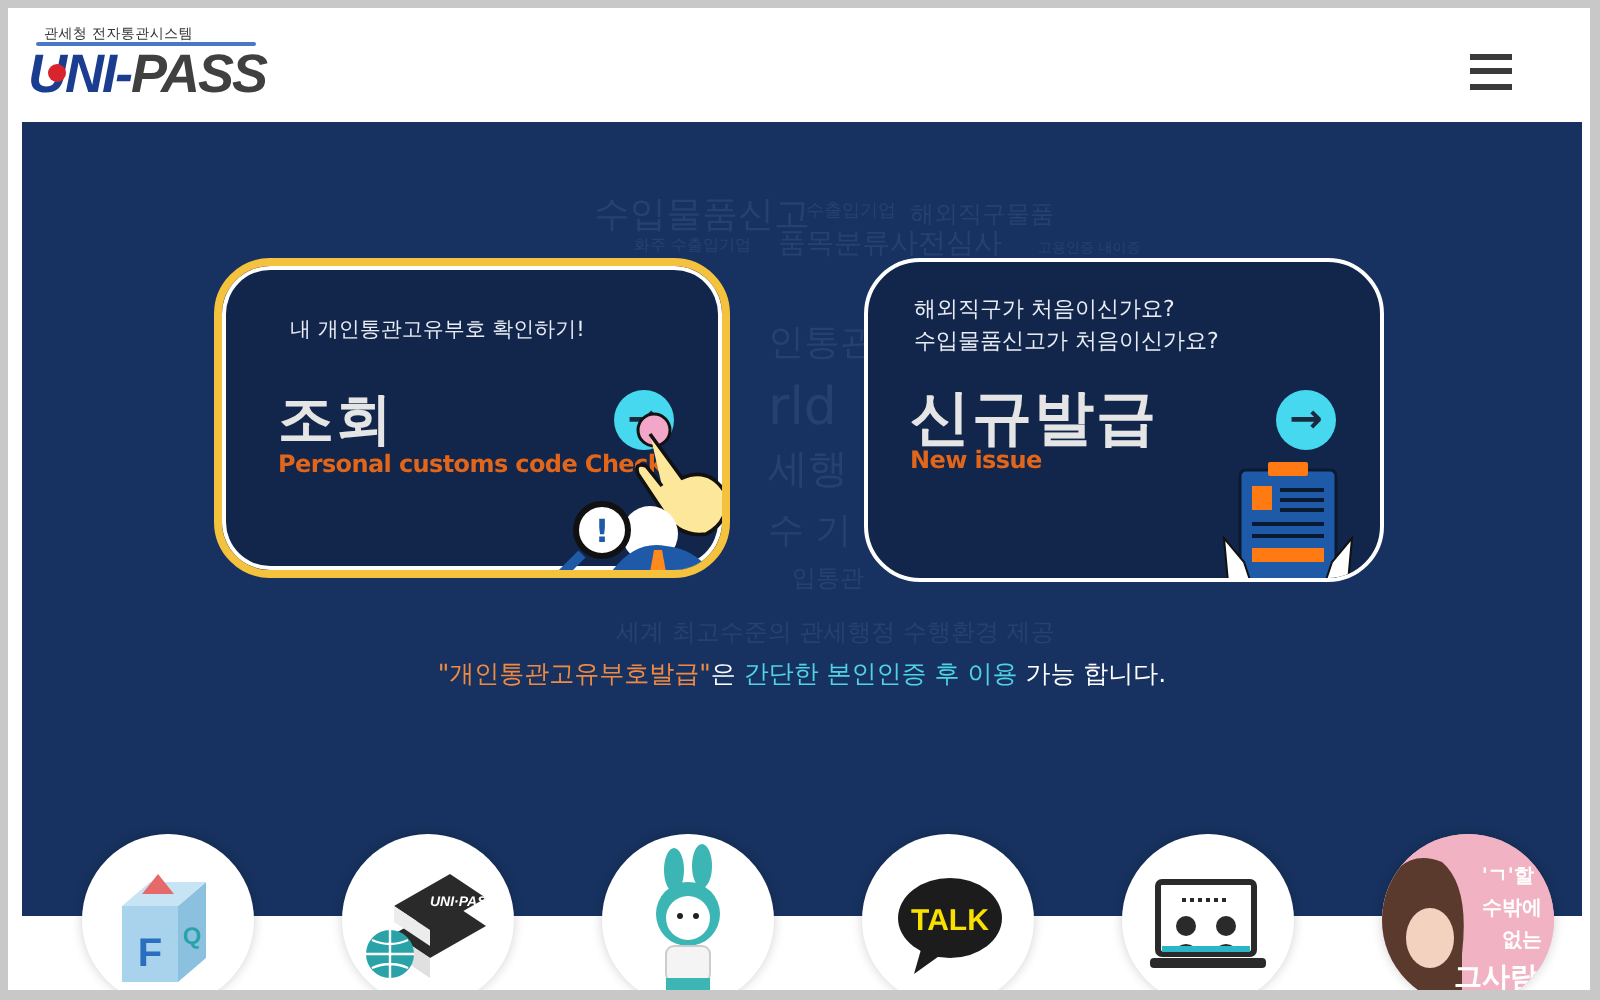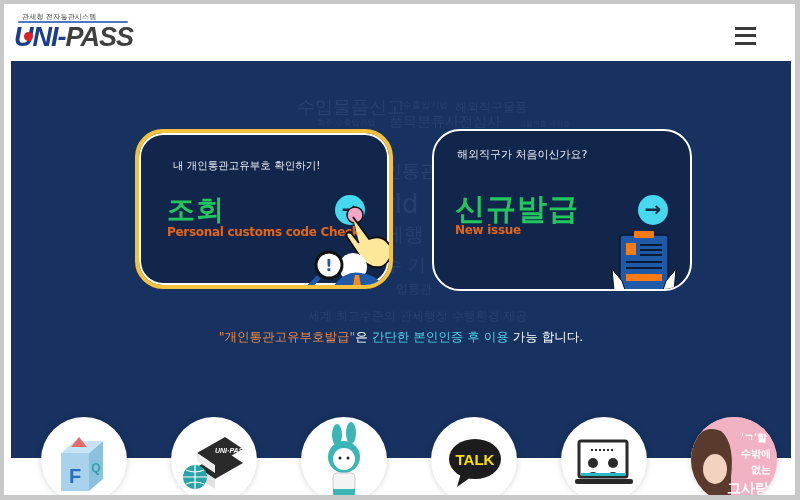--- a/index.html
+++ b/index.html
@@ -20,25 +20,25 @@
   .menu-btn span { position: absolute; left: 0; width: 21px; height: 3px; background: #3a3a3a; }
   .menu-btn span:nth-child(1) { top: 0; }
   .menu-btn span:nth-child(2) { top: 7px; }
   .menu-btn span:nth-child(3) { top: 15px; }
 
   
   .banner { position: absolute; left: 7px; top: 57px; width: 780px; height: 397px; background: #173260; overflow: hidden; }
   .bg-word { position: absolute; color: #2a4775; white-space: nowrap; opacity: 0.75; }
 
   .card { position: absolute; top: 68px; width: 258px; height: 160px; border-radius: 28px; background: #12254a; overflow: hidden; cursor: pointer; }
-  .card.lookup { left: 124px; border: 4px solid #f5c23e; box-shadow: inset 0 0 0 2px #ffffff; }
+  .card.lookup { left: 96px; border: 4px solid #f5c23e; box-shadow: inset 0 0 0 2px #ffffff; }
   .card.issue { left: 421px; top: 68px; width: 260px; height: 162px; border: 2px solid #ffffff; }
   .card-desc { position: absolute; left: 34px; top: 24px; font-size: 10.5px; color: #e8ecf4; line-height: 16px; white-space: nowrap; }
   .card.issue .card-desc { left: 23px; top: 16px; font-size: 11px; line-height: 16px; }
-  .card-title { position: absolute; left: 28px; top: 58px; font-size: 28px; font-weight: bold; color: #22c55e; letter-spacing: 1px; white-space: nowrap; }
+  .card-title { position: absolute; left: 28px; top: 58px; font-size: 28px; font-weight: bold; color: #e5e5e5; letter-spacing: 1px; white-space: nowrap; }
   .card.issue .card-title { left: 21px; top: 58px; font-size: 30px; }
   .card-sub { position: absolute; left: 28px; top: 92px; font-size: 12px; font-weight: bold; color: #e2661a; white-space: nowrap; letter-spacing: -0.3px; }
   .card.issue .card-sub { left: 21px; top: 92px; }
   .arrow-btn { position: absolute; width: 30px; height: 30px; border-radius: 50%; background: #45d8ee; color: #1a2a40; font-size: 20px; line-height: 28px; text-align: center; font-weight: bold; }
   .card.lookup .arrow-btn { left: 196px; top: 62px; }
   .card.issue .arrow-btn { left: 204px; top: 64px; }
 
   .notice { position: absolute; left: 0; top: 268px; width: 780px; text-align: center; font-size: 12.5px; color: #ffffff; white-space: nowrap; }
   .notice .orange { color: #f08a43; }
   .notice .cyan { color: #4fd3e6; }
@@ -97,20 +97,21 @@
         <path d="M66 38 L70 38 L74 60 L62 60 Z" fill="#ff8a1c"></path>
         <line x1="30" y1="40" x2="10" y2="60" stroke="#1f5aa8" stroke-width="5"></line>
         <circle cx="40" cy="28" r="13" fill="#fff" stroke="#111" stroke-width="3"></circle>
         <text x="40" y="34" font-size="16" font-weight="bold" text-anchor="middle" fill="#1f5aa8" font-family="DejaVu Sans, sans-serif">!</text>
       </svg>
     </div>
 
     <div class="card issue">
       <div class="card-desc">
         <div>해외직구가 처음이신가요?</div>
+        <div>수입물품신고가 처음이신가요?</div>
       </div>
       <div class="card-title">신규발급</div>
       <div class="card-sub">New issue</div>
       <div class="arrow-btn">→</div>
       <svg width="70" height="64" style="position:absolute;left:176px;top:98px;">
         <rect x="10" y="6" width="48" height="60" rx="3" fill="#1f5aa8" stroke="#0a1a33" stroke-width="1.5"></rect>
         <rect x="24" y="2" width="20" height="7" rx="1" fill="#ff7a12"></rect>
         <rect x="16" y="14" width="10" height="12" fill="#ff7a12"></rect>
         <line x1="30" y1="16" x2="52" y2="16" stroke="#0a1a33" stroke-width="2"></line>
         <line x1="30" y1="21" x2="52" y2="21" stroke="#0a1a33" stroke-width="2"></line>

